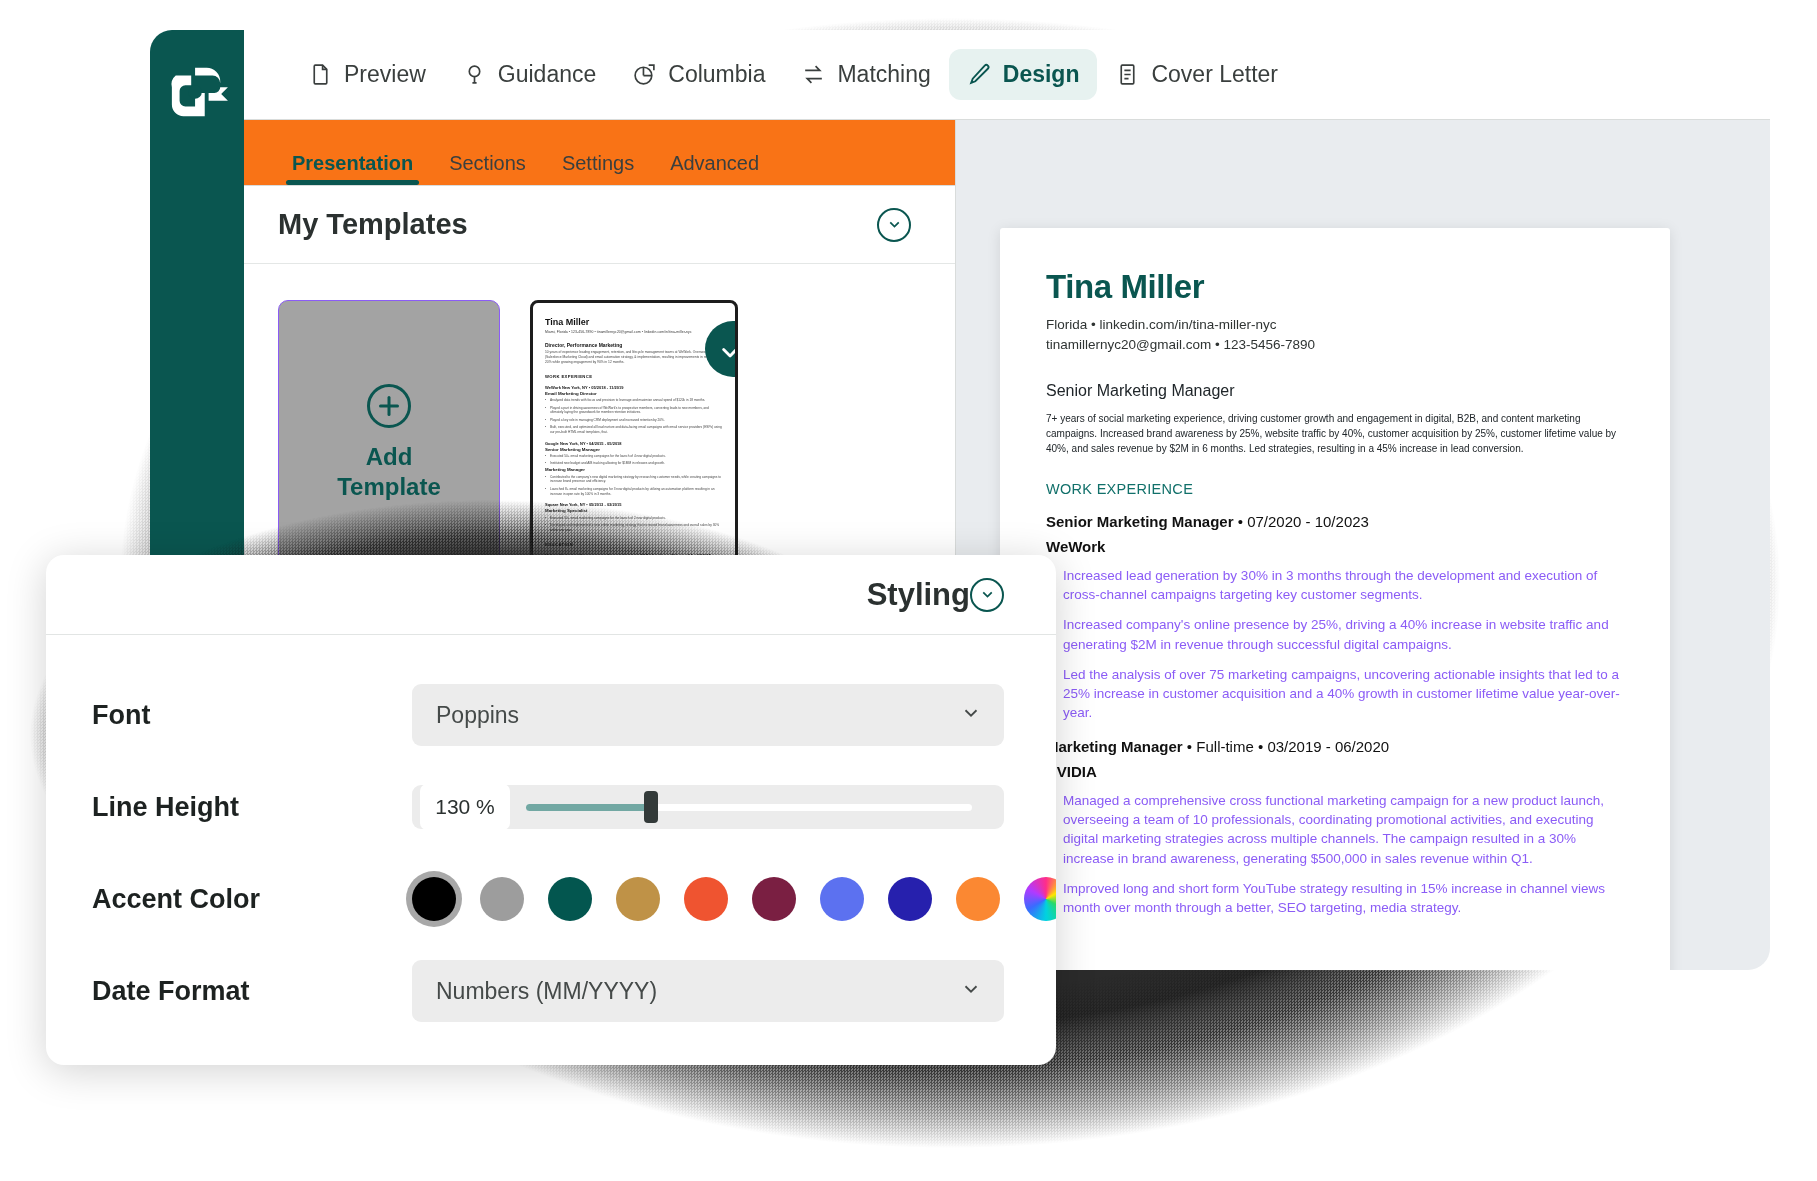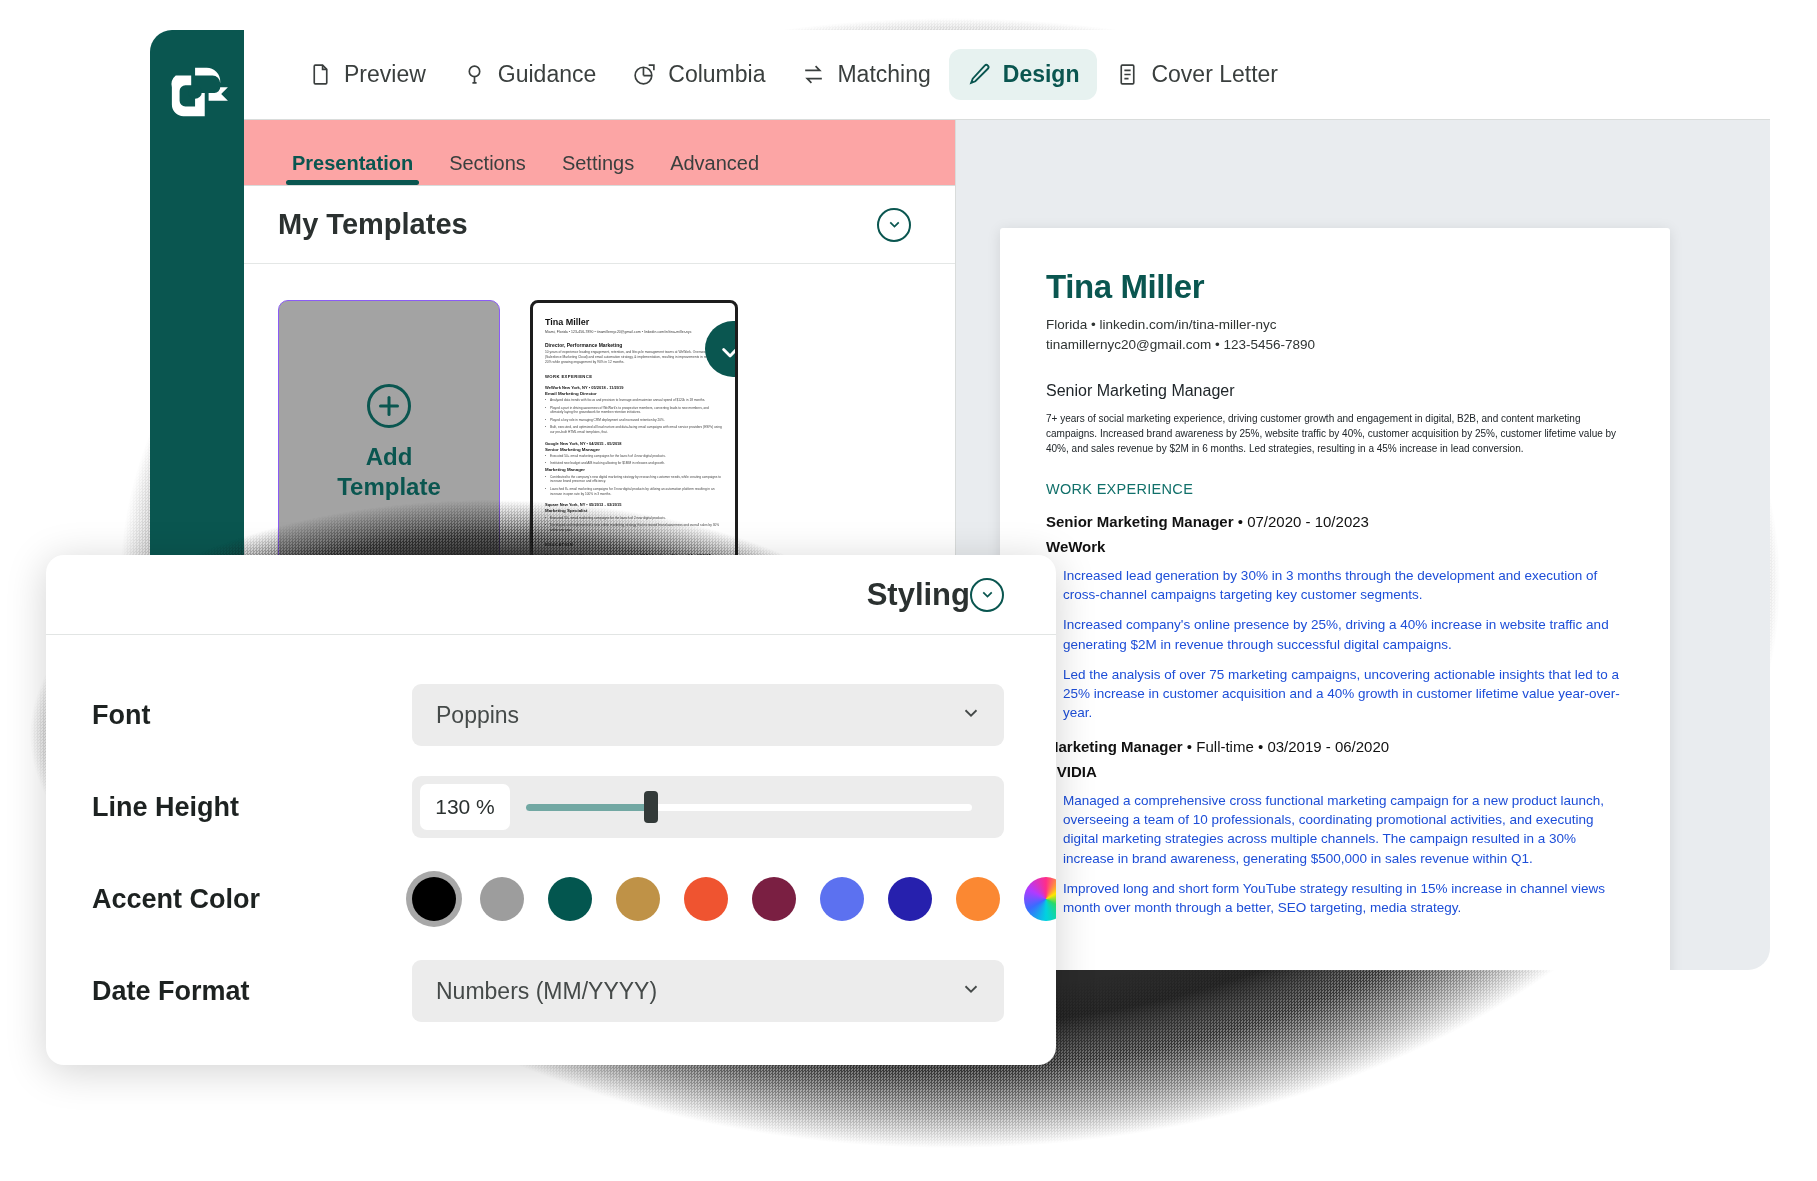--- a/index.html
+++ b/index.html
@@ -102,21 +102,21 @@
     width: 712px; flex: 0 0 712px;
     border-right: 1px solid #d9dcdb;
     background: #fff;
     display: flex; flex-direction: column; min-height: 0;
   }
   #right-col { flex: 1; background: #e9ecef; min-width: 0; position: relative; }
 
   
   #subtabs {
     height: 66px; flex: 0 0 66px;
-    background: #fca5a5;
+    background: #f97316;
     display: flex; align-items: flex-end; gap: 8px;
     padding-left: 34px;
     border-bottom: 1px solid #d9dcdb;
   }
   .subtab {
     font-size: 20px; color: #3a3f3e; cursor: pointer;
     padding: 0 14px 10px 14px; position: relative;
   }
   .subtab.active { color: #0a5650; font-weight: 700; }
   .subtab.active::after {
@@ -195,21 +195,21 @@
   .r-name { font-size: 33px; font-weight: 700; color: #0a5650; letter-spacing: -.4px; }
   .r-contact { font-size: 13.5px; color: #2f3433; margin-top: 9px; line-height: 1.5; }
   .r-title { font-size: 16px; color: #20262a; margin-top: 26px; }
   .r-summary { font-size: 10px; color: #20262a; line-height: 1.52; margin-top: 11px; }
   .r-sec { font-size: 14.5px; color: #11706a; margin-top: 25px; letter-spacing: .3px; }
   .r-role { font-size: 15px; color: #111; margin-top: 16px; }
   .r-role b { font-weight: 700; }
   .r-company { font-size: 15px; font-weight: 700; color: #111; margin-top: 8px; }
   .r-bullets { margin-top: 9px; }
   .r-bullet {
-    font-size: 13.5px; color: #1d4ed8; line-height: 1.42;
+    font-size: 13.5px; color: #8b5cf6; line-height: 1.42;
     padding-left: 17px; position: relative; margin-top: 11px;
   }
   .r-bullet::before { content: "•"; position: absolute; left: 3px; top: -1px; }
 
   
   #styling-modal {
     position: absolute;
     left: 46px; top: 555px;
     width: 1010px; height: 510px;
     background: #ffffff;
@@ -226,21 +226,21 @@
   .form-row { display: flex; align-items: center; min-height: 92px; }
   .form-label { width: 320px; flex: 0 0 320px; font-size: 27px; font-weight: 700; color: #1d2221; }
   .form-field { flex: 1; }
   .select-box {
     height: 62px; background: #ececec; border-radius: 9px;
     display: flex; align-items: center; justify-content: space-between;
     padding: 0 22px 0 24px; cursor: pointer;
   }
   .select-value { font-size: 23px; color: #454a49; }
   .slider-wrap {
-    height: 62px; background: #ececec; border-radius: 9px;
+    height: 44px; background: #ececec; border-radius: 9px;
     display: flex; align-items: center; padding: 0 32px 0 8px; gap: 16px;
   }
   .lh-input {
     width: 90px; height: 46px; background: #fff; border-radius: 7px;
     display: flex; align-items: center; justify-content: center;
     font-size: 21px; color: #2b3130;
   }
   .slider-track {
     flex: 1; height: 7px; background: #ffffff; border-radius: 4px; position: relative;
   }

